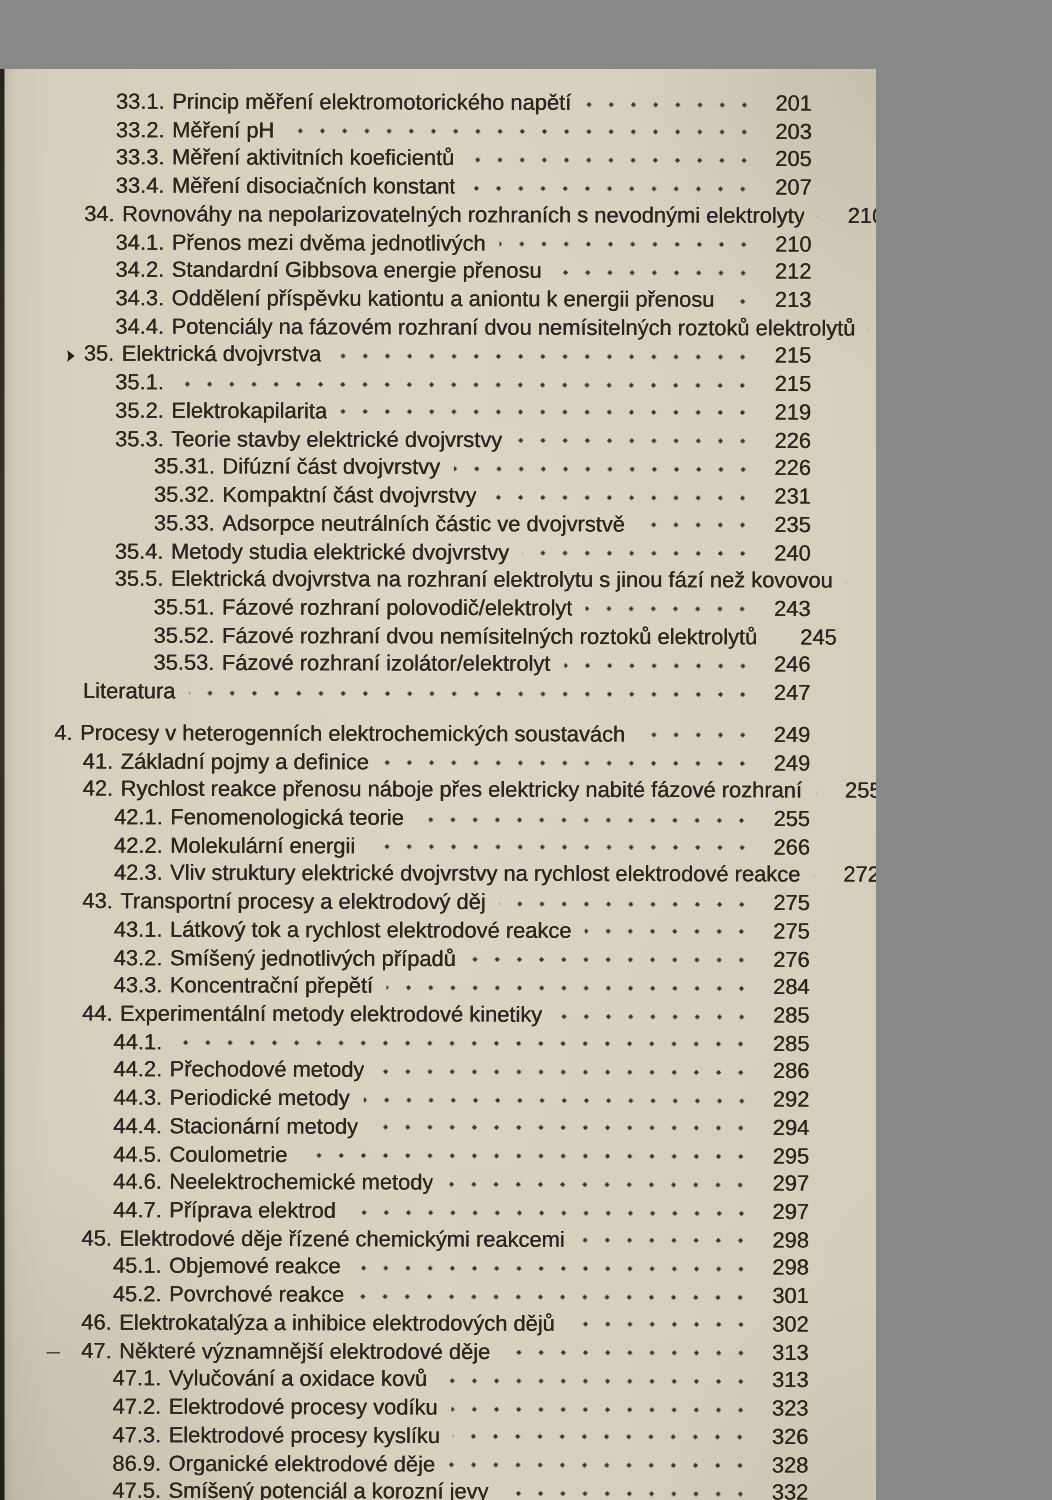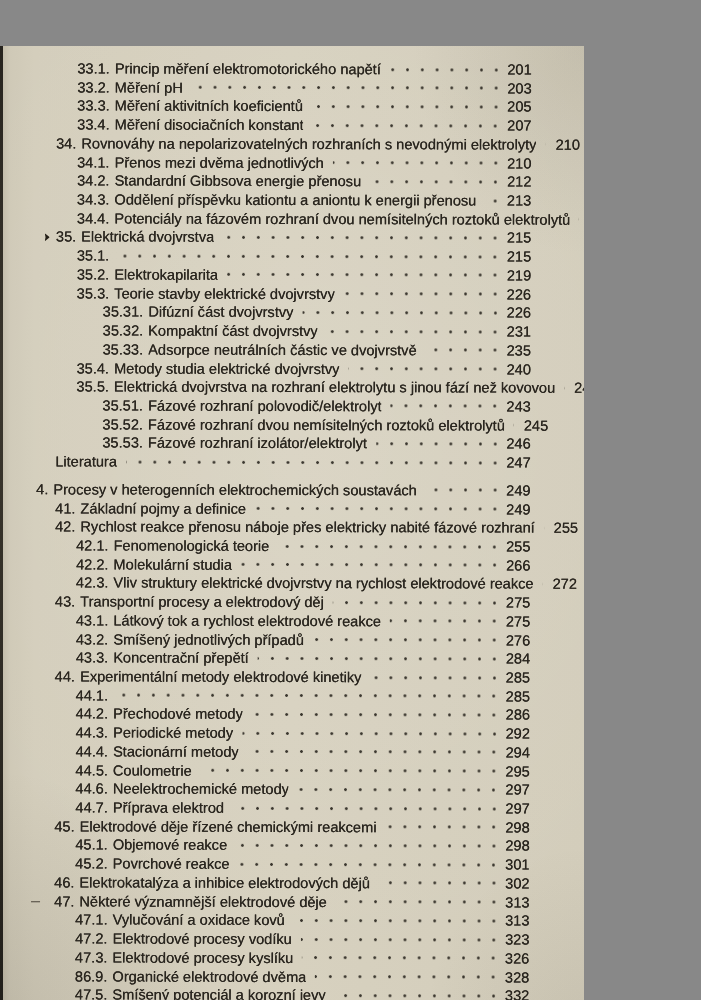--- a/index.html
+++ b/index.html
@@ -48,21 +48,21 @@
   .label { flex:none; overflow:hidden; }
   .leader {
     flex: 1 1 auto;
     min-width: 10px;
     margin-left: 9px;
     background-image: radial-gradient(circle, rgba(46,42,35,0.92) 1.25px, rgba(0,0,0,0) 1.5px);
     background-size: 14.8px 14.8px;
     background-repeat: repeat-x;
     background-position: right 4px bottom 2.4px;
   }
-  .page-num { flex:none; width: 34px; }
+  .page-num { flex:none; width: 34px; text-align: right; }
   .mark { position:absolute; }
   .ink-blob {
     left: 44px; top: 5.5px; width: 5px; height: 8px;
     background: #241f18;
     clip-path: polygon(0 0, 100% 50%, 0 100%, 15% 50%);
   }
   .ink-dash {
     left: 32px; top: 9px; width: 9px; height: 1.8px;
     background: rgba(50,45,37,0.85);
   }
@@ -233,21 +233,21 @@
       <span class="page-num">255</span>
     </div>
       <div class="row lv3">
       <span class="num">42.1.</span>
       <span class="label">Fenomenologická teorie</span>
       <span class="leader"></span>
       <span class="page-num">255</span>
     </div>
       <div class="row lv3">
       <span class="num">42.2.</span>
-      <span class="label">Molekulární studia</span>
+      <span class="label">Molekulární energii</span>
       <span class="leader"></span>
       <span class="page-num">266</span>
     </div>
       <div class="row lv3">
       <span class="num">42.3.</span>
       <span class="label">Vliv struktury elektrické dvojvrstvy na rychlost elektrodové reakce</span>
       <span class="leader"></span>
       <span class="page-num">272</span>
     </div>
       <div class="row lv2">
@@ -365,21 +365,21 @@
       <span class="page-num">323</span>
     </div>
       <div class="row lv3">
       <span class="num">47.3.</span>
       <span class="label">Elektrodové procesy kyslíku</span>
       <span class="leader"></span>
       <span class="page-num">326</span>
     </div>
       <div class="row lv3">
       <span class="num">86.9.</span>
-      <span class="label">Organické elektrodové dvěma</span>
+      <span class="label">Organické elektrodové děje</span>
       <span class="leader"></span>
       <span class="page-num">328</span>
     </div>
       <div class="row lv3">
       <span class="num">47.5.</span>
       <span class="label">Smíšený potenciál a korozní jevy</span>
       <span class="leader"></span>
       <span class="page-num">332</span>
     </div>
     </div>

